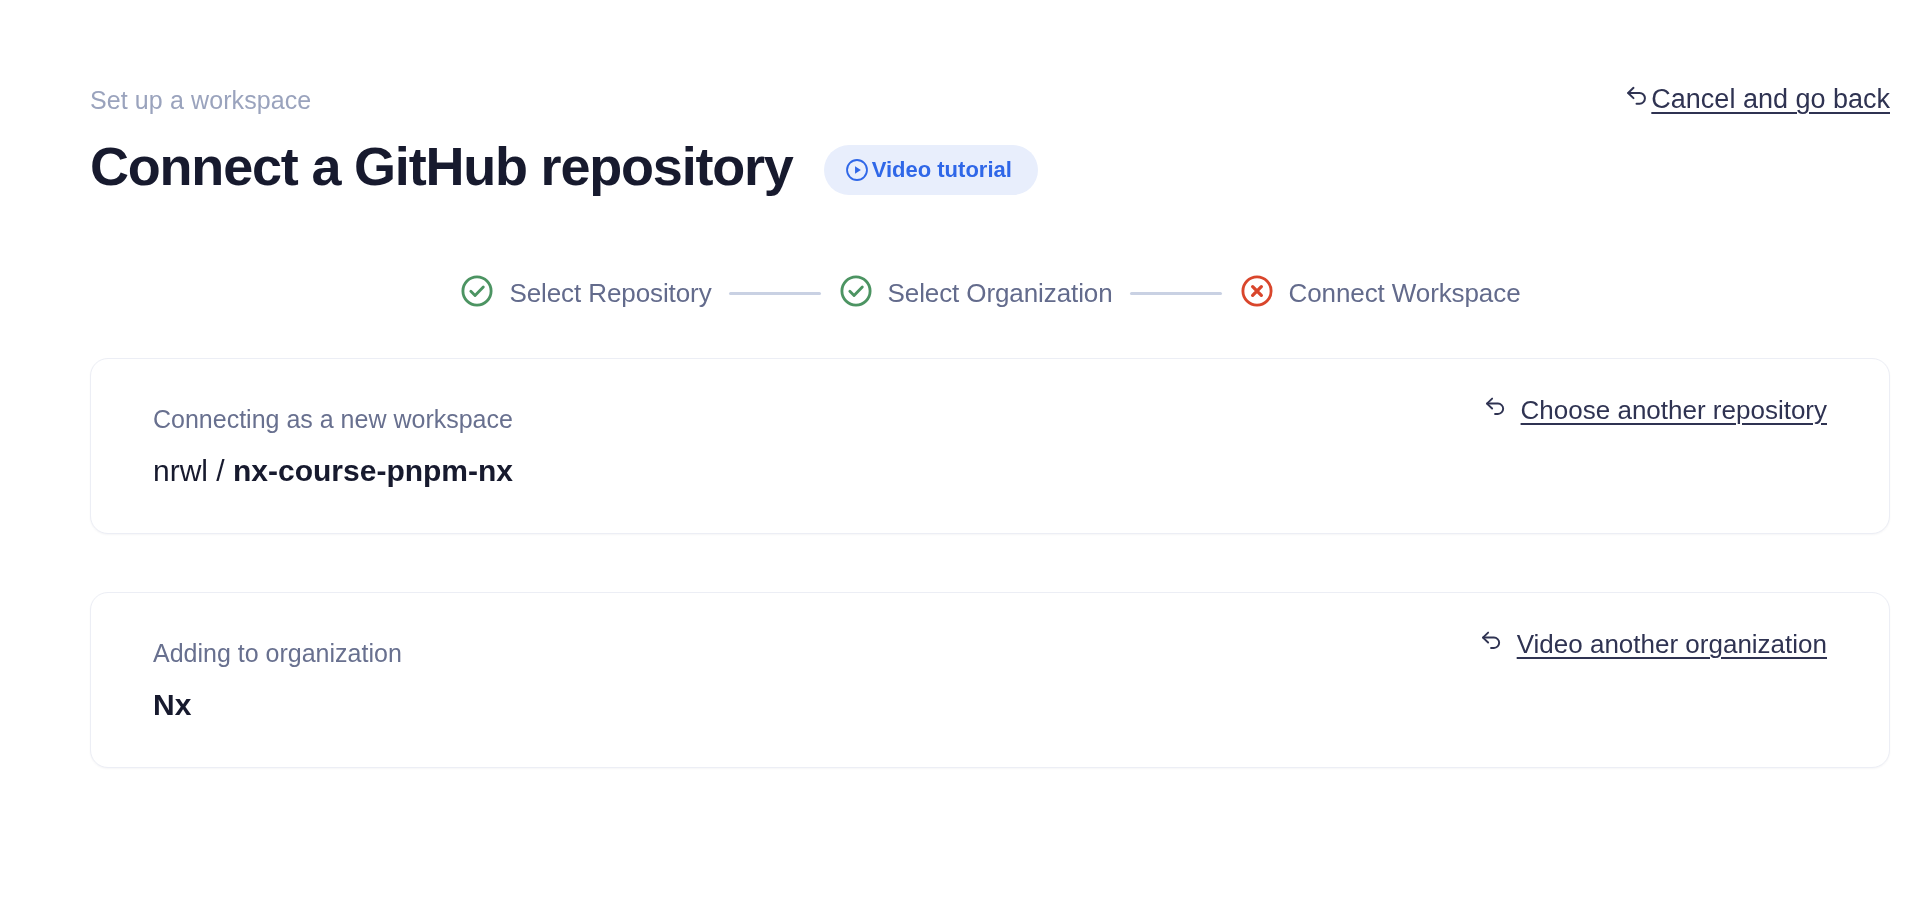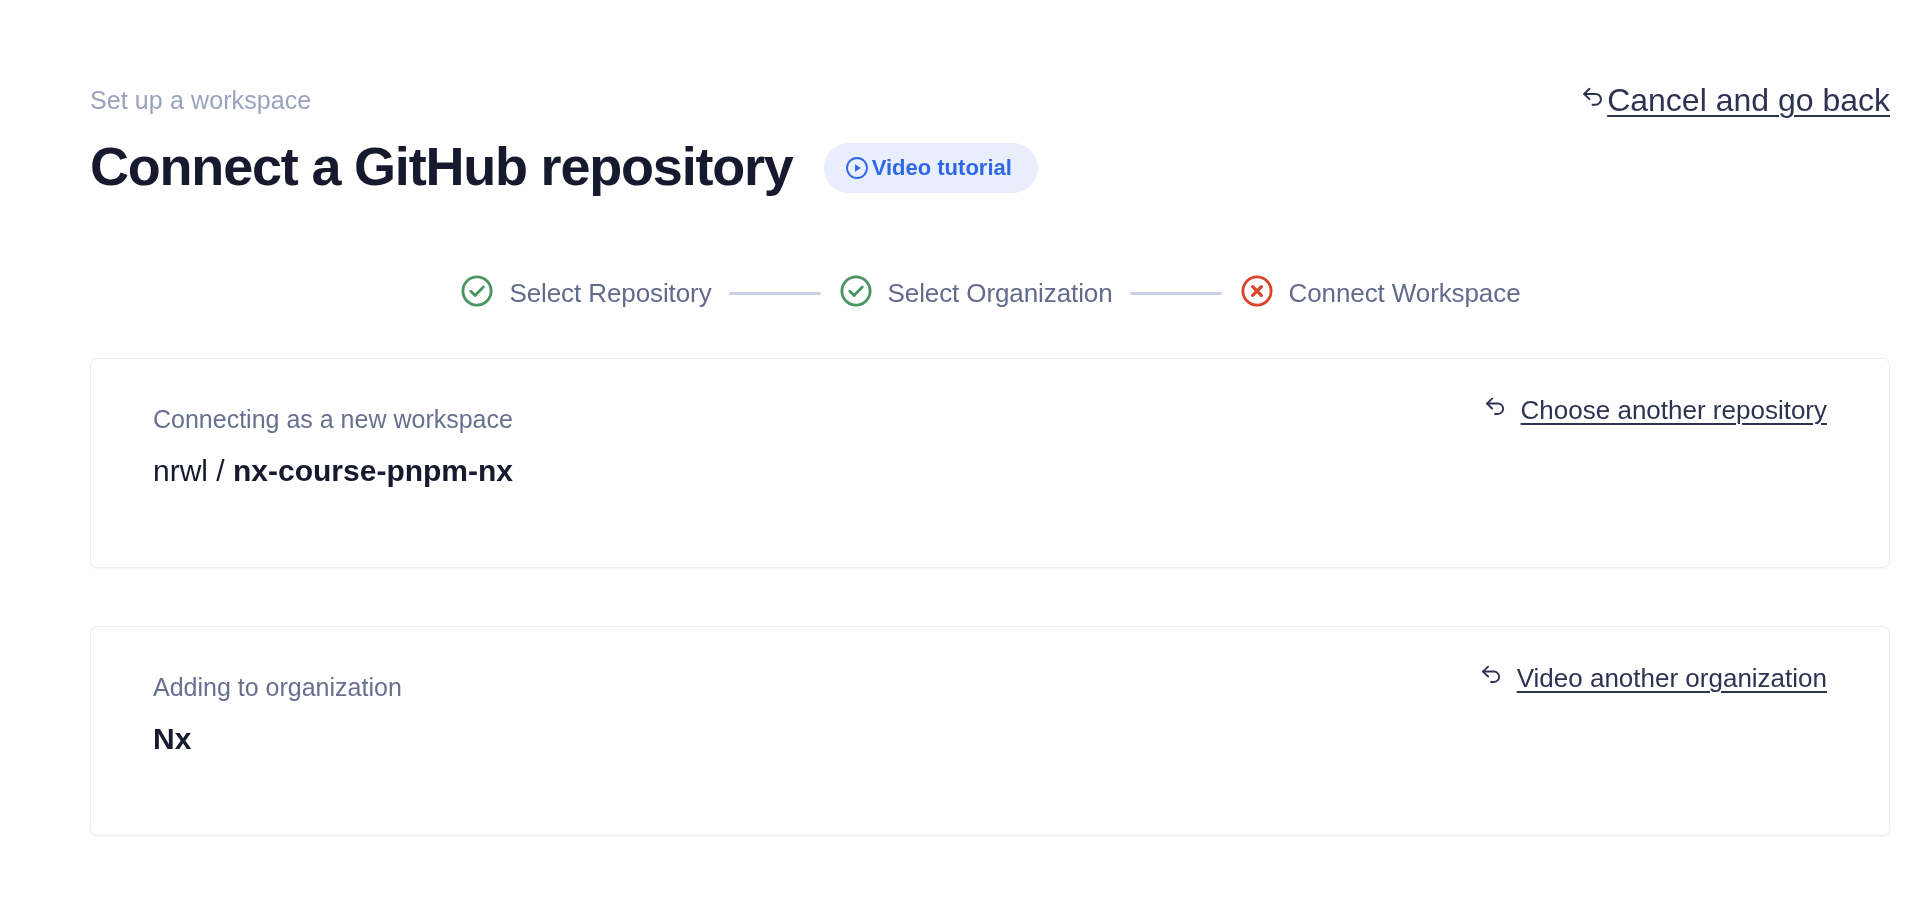--- a/index.html
+++ b/index.html
@@ -30,21 +30,21 @@
     padding-top: 88px;
   }
   .eyebrow {
     font-size: 25px;
     color: #9aa3bd;
     letter-spacing: 0.1px;
     line-height: 1;
   }
   .title-row {
     display: flex;
-    align-items: flex-start;
+    align-items: flex-end;
     margin-top: 24px;
   }
   .page-title {
     font-size: 54px;
     font-weight: 700;
     color: #171a2e;
     letter-spacing: -1.2px;
     line-height: 1.08;
     margin: 0;
     white-space: nowrap;
@@ -66,21 +66,21 @@
   }
   .video-badge svg { display: block; }
 
   .cancel-link {
     position: absolute;
     right: 0;
     top: 82px;
     display: inline-flex;
     align-items: center;
     color: #2f3352;
-    font-size: 32px;
+    font-size: 27px;
     cursor: pointer;
     white-space: nowrap;
   }
   .cancel-link .link-text {
     text-decoration: underline;
     text-underline-offset: 4px;
     text-decoration-thickness: 1.5px;
   }
 
   
@@ -108,25 +108,25 @@
     margin: 0 17px;
     border-radius: 2px;
   }
 
   
   .card {
     position: relative;
     box-sizing: border-box;
     margin-top: 45px;
     border: 1.5px solid #eceef5;
-    border-radius: 7px;
+    border-radius: 18px;
     background: #ffffff;
     box-shadow: 0 1px 2px rgba(23, 26, 46, 0.04);
     padding: 48px 62px 56px 62px;
-    height: 210px;
+    height: 176px;
   }
   .card + .card { margin-top: 58px; }
 
   .card-eyebrow {
     font-size: 25px;
     color: #68708f;
     line-height: 1;
   }
   .card-value {
     margin-top: 22px;

